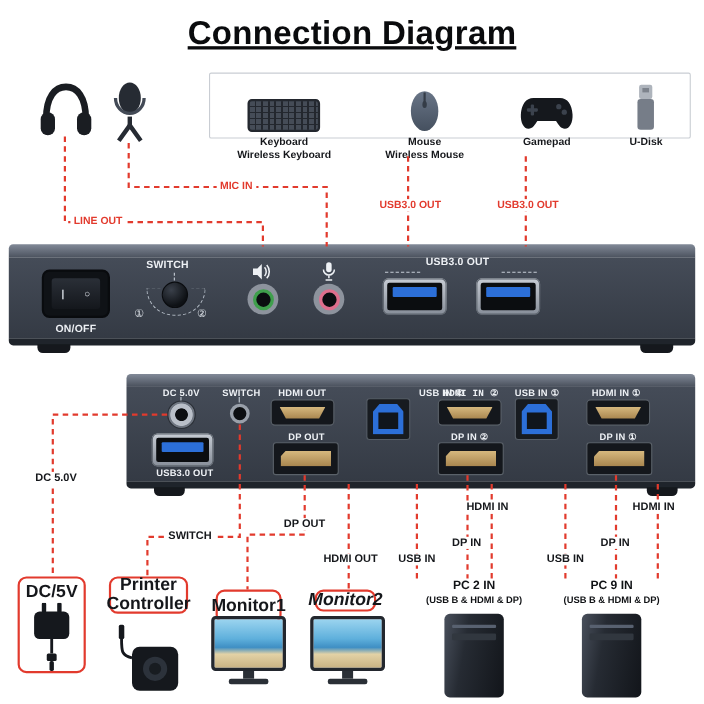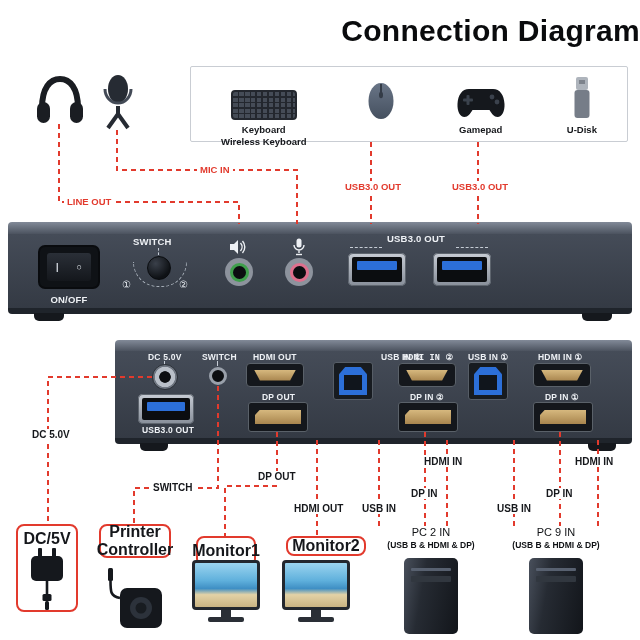--- a/index.html
+++ b/index.html
@@ -1,23 +1,23 @@
 <!DOCTYPE html>
 <html><head>
 <meta charset="utf-8">
 <style>
   html,body{margin:0;padding:0;}
   body{font-family:"Liberation Sans",sans-serif;background:#fff;}
   :root{ --red:#e23a2d; --wtxt:#eef1f5; }
   #page{position:relative;width:640px;height:640px;background:#fff;overflow:hidden;}
   .abs{position:absolute;}
-  .title{left:0;right:0;top:14px;text-align:right;font-size:30px;font-weight:800;color:#0a0b0d;letter-spacing:.3px;}
-
-  
-  .devbox{left:190px;top:66px;width:438px;height:76px;border:1px solid #c9cdd3;border-radius:2px;display:flex;justify-content:space-around;align-items:flex-start;padding-top:7px;box-sizing:border-box;}
+  .title{left:0;right:0;top:14px;text-align:center;font-size:30px;font-weight:800;color:#0a0b0d;letter-spacing:.3px;text-decoration:underline;}
+
+  
+  .devbox{left:190px;top:66px;width:438px;height:60px;border:1px solid #c9cdd3;border-radius:2px;display:flex;justify-content:space-around;align-items:flex-start;padding-top:7px;box-sizing:border-box;}
   .dev{display:flex;flex-direction:column;align-items:center;}
   .dev .ic{height:46px;display:flex;align-items:flex-end;justify-content:center;}
   .dev .lb{margin-top:4px;font-size:9.5px;font-weight:700;color:#15171b;text-align:center;line-height:1.3;white-space:nowrap;}
   .kbd{width:62px;height:26px;border:2px solid #23272e;border-radius:4px;background-color:#454c57;
        background-image:repeating-linear-gradient(0deg,transparent 0 4px,#23272e 4px 5.5px),repeating-linear-gradient(90deg,transparent 0 4.5px,#23272e 4.5px 6px);}
   .hdd{width:26px;height:44px;border-radius:4px;background:linear-gradient(105deg,#101317 58%,#2b313a 59%);}
 
   
   .rlabel{color:var(--red);font-size:9.5px;font-weight:700;white-space:nowrap;background:#fff;padding:0 3px;}
   .klabel{color:#15171b;font-size:10px;font-weight:700;white-space:nowrap;background:#fff;padding:0 3px;}
@@ -58,21 +58,21 @@
   
   .redbox{position:absolute;border:2px solid var(--red);border-radius:8px;display:flex;flex-direction:column;align-items:center;justify-content:center;background:#fff;box-sizing:border-box;}
   .redbox .t{font-size:16px;font-weight:700;color:#15171b;line-height:1.15;text-align:center;}
   .monitor{position:absolute;width:68px;}
   .mon-screen{width:68px;height:50px;border:3px solid #23272e;border-radius:4px;box-sizing:border-box;background:linear-gradient(180deg,#9bd4ef 0%,#5fb0dc 40%,#3f8fc4 58%,#e3d2a6 72%,#c9b383 100%);}
   .mon-neck{width:10px;height:7px;background:#2a2f36;margin:0 auto;}
   .mon-base{width:36px;height:5px;background:#2a2f36;border-radius:2px;margin:0 auto;}
   .tower{position:absolute;width:54px;height:76px;border-radius:5px;background:linear-gradient(100deg,#49505c 0%,#262b33 35%,#12151a 100%);}
   .tower .v1{position:absolute;top:10px;left:7px;right:7px;height:3px;background:#586170;border-radius:1px;}
   .tower .v2{position:absolute;top:18px;left:7px;right:7px;height:6px;background:#31373f;border-radius:1px;}
-  .pc-title{position:absolute;width:74px;text-align:center;font-size:11px;font-weight:400;color:#101215;white-space:nowrap;}
+  .pc-title{position:absolute;width:74px;text-align:center;font-size:11px;font-weight:700;color:#101215;white-space:nowrap;}
   .pc-sub{position:absolute;width:98px;text-align:center;font-size:8.5px;font-weight:700;color:#101215;white-space:nowrap;}
 </style>
 </head>
 <body>
 
 <div id="page">
 
   <div class="abs title">Connection Diagram</div>
 
   <div class="abs" style="left:34px;top:72px;">
@@ -107,20 +107,24 @@
           <defs>
               <linearGradient id="mg" x1="0" y1="0" x2="0" y2="1">
                 <stop offset="0" stop-color="#697587"></stop>
                 <stop offset="1" stop-color="#45505f"></stop>
               </linearGradient>
             </defs>
           <ellipse cx="14" cy="19" rx="12.5" ry="18" fill="url(#mg)"></ellipse>
           <line x1="14" y1="2" x2="14" y2="12" stroke="#343c47" stroke-width="2"></line>
           <ellipse cx="14" cy="13" rx="2" ry="3.2" fill="#343c47"></ellipse>
         </svg>
+      </div>
+      <div class="lb">
+        <span>Mouse</span><br>
+        <span>Wireless Mouse</span>
       </div>
     </div>
     <div class="dev">
       <div class="ic">
         <svg width="52" height="34" viewBox="0 0 52 34">
           <path d="M14 3 h24 c7 0 11 6 11.5 15 c.4 7 -2.5 13 -7 13 c-3.5 0 -5.5 -3 -8 -7 h-17 c-2.5 4 -4.5 7 -8 7 c-4.5 0 -7.4 -6 -7 -13 C3 9 7 3 14 3z" fill="#15181d"></path>
           <circle cx="37" cy="11" r="2.4" fill="#3b424d"></circle>
           <circle cx="42" cy="16" r="2.4" fill="#3b424d"></circle>
           <rect x="8" y="12.5" width="10" height="3" rx="1" fill="#3b424d"></rect>
           <rect x="11.5" y="9" width="3" height="10" rx="1" fill="#3b424d"></rect>
@@ -325,21 +329,21 @@
 
   <div class="redbox" style="left:196px;top:536px;width:60px;height:31px;">
     <div class="t">Monitor1</div>
   </div>
   <div class="monitor" style="left:192px;top:560px;">
     <div class="mon-screen"></div>
     <div class="mon-neck"></div>
     <div class="mon-base"></div>
   </div>
 
-  <div class="redbox" style="left:286px;top:536px;width:80px;height:20px;">
+  <div class="redbox" style="left:286px;top:536px;width:56px;height:20px;font-style:italic;">
     <div class="t">Monitor2</div>
   </div>
   <div class="monitor" style="left:282px;top:560px;">
     <div class="mon-screen"></div>
     <div class="mon-neck"></div>
     <div class="mon-base"></div>
   </div>
 
   <div class="pc-title" style="left:394px;top:526px;">PC 2 IN</div>
   <div class="pc-sub" style="left:382px;top:540px;">(USB B &amp; HDMI &amp; DP)</div>

